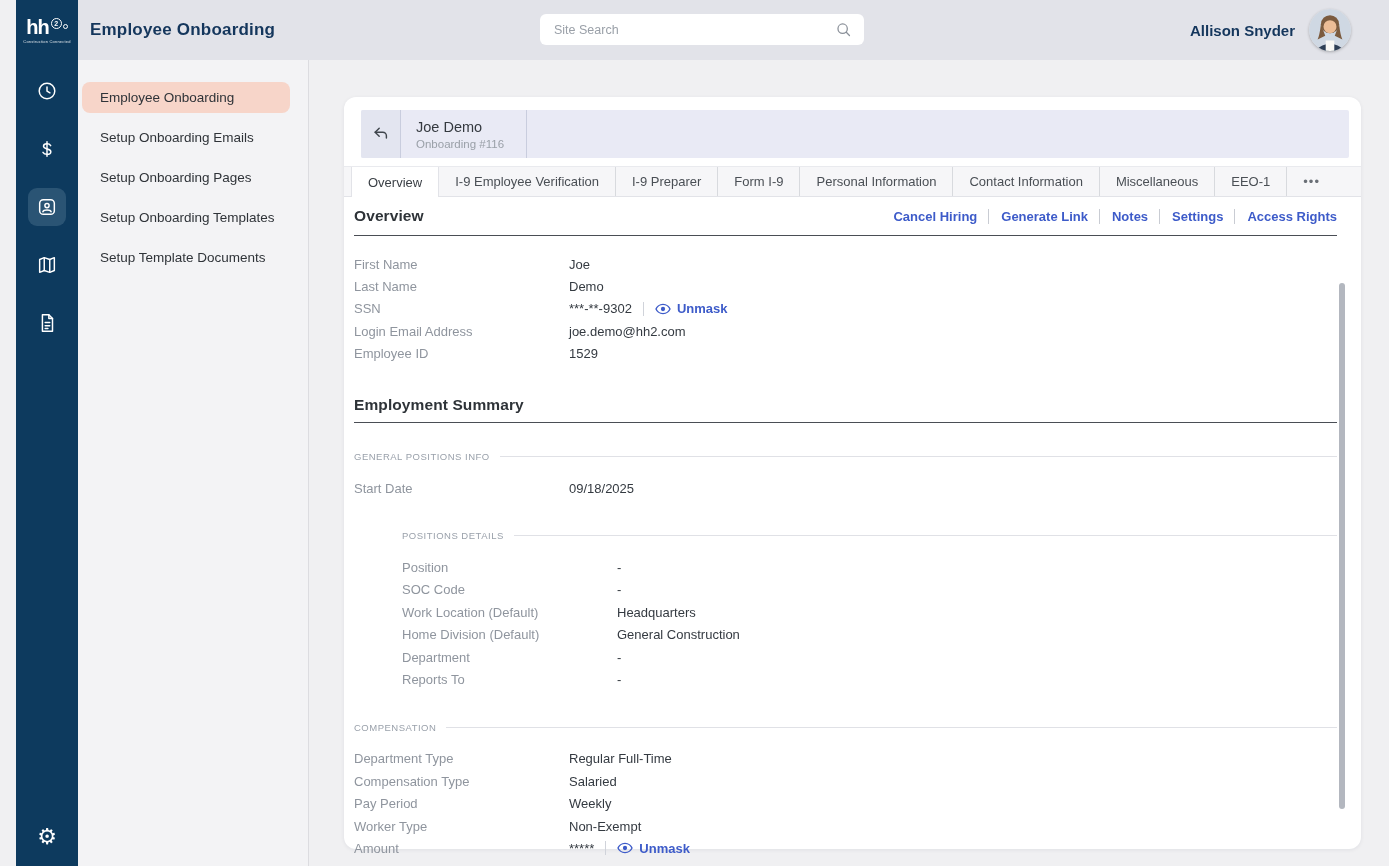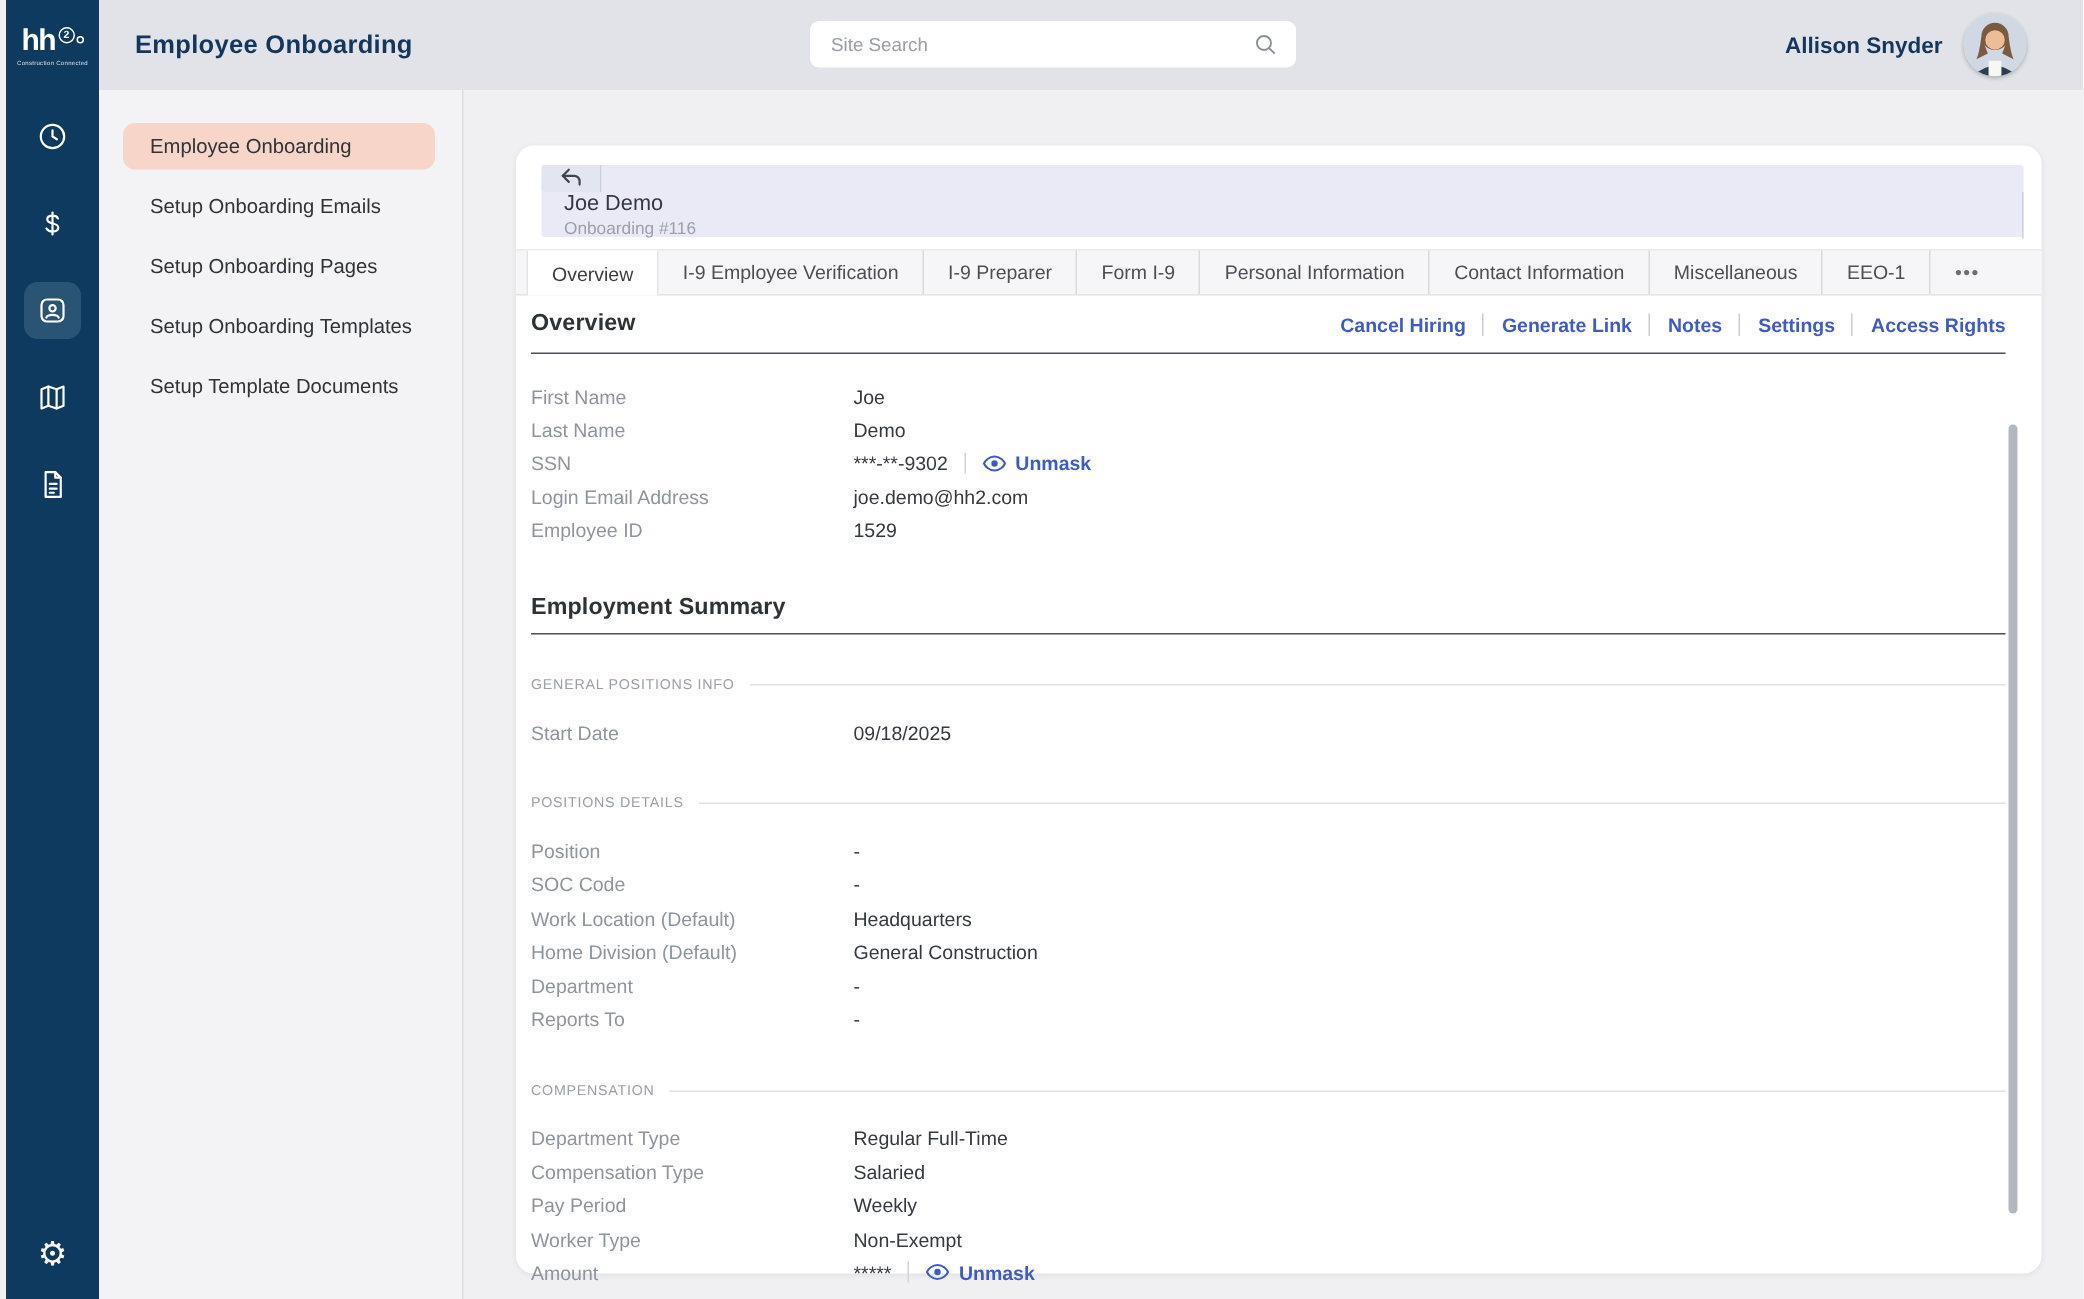--- a/index.html
+++ b/index.html
@@ -5,21 +5,21 @@
   * { box-sizing: border-box; }
   html,body { margin:0; padding:0; }
   body {
     width:1389px; height:866px; position:relative; overflow:hidden;
     font-family:"Liberation Sans", sans-serif; background:#f0f0f2;
     -webkit-font-smoothing:antialiased;
   }
   button { font-family:inherit; }
 
   
-  .rail { position:absolute; left:4px; top:0; width:62px; height:100%;
+  .rail { position:absolute; left:16px; top:0; width:62px; height:100%;
     background:#0d3a5e; display:flex; flex-direction:column; align-items:center; z-index:5; }
   .logo { height:60px; width:100%; display:flex; flex-direction:column;
     align-items:center; justify-content:center; color:#fff; cursor:pointer; }
   .logo-row { display:flex; align-items:flex-start; line-height:1; }
   .logo-hh { font-size:20px; font-weight:800; letter-spacing:-1px; }
   .ring2 { width:11px; height:11px; border:1.3px solid #fff; border-radius:50%;
     font-size:7px; font-weight:700; display:flex; align-items:center; justify-content:center;
     margin-left:2px; margin-top:1px; }
   .ring-sm { width:5px; height:5px; border:1.2px solid #fff; border-radius:50%;
     margin-top:7px; margin-left:1px; }
@@ -56,21 +56,21 @@
     padding:0 18px; border-radius:8px; font-size:13.5px; color:#2f3338; cursor:pointer;
     white-space:nowrap; }
   .menu-item.active { background:#f7d5c9; }
 
   
   .main { position:absolute; left:310px; top:60px; right:0; bottom:0; background:#f0f0f2; }
   .card { position:absolute; left:34px; top:37px; width:1017px; height:752px;
     background:#fff; border-radius:12px; box-shadow:0 1px 4px rgba(20,30,60,.07); }
 
   .record-strip { margin:13px 12px 0 17px; height:48px; background:#e9eaf5;
-    display:flex; align-items:stretch; border-radius:2px;flex-direction:column; }
+    display:flex; align-items:stretch; border-radius:2px; }
   .back-btn { width:40px; background:#e3e5f0; border:none;
     border-right:1px solid #c9cdde; display:flex; align-items:center; justify-content:center;
     cursor:pointer; border-radius:2px 0 0 2px; padding:0; }
   .record-info { padding:0 22px 0 15px; display:flex; flex-direction:column;
     justify-content:center; border-right:1px solid #c9cdde; }
   .record-name { font-size:14.5px; color:#34393f; }
   .record-sub { font-size:11.5px; color:#9aa0a8; margin-top:3px; }
 
   .tabs { margin-top:8px; height:31px; display:flex; align-items:stretch;
     background:#f6f6f8; border-top:1px solid #e9eaee; border-bottom:1px solid #e2e3e8;
@@ -288,21 +288,21 @@
           <span class="group-line"></span>
         </div>
         <div class="fields">
           <div class="field-row">
             <div class="field-label">Start Date</div>
             <div class="field-value">09/18/2025</div>
           </div>
         </div>
       </div>
 
-      <div class="group" style="margin-top:31px;">
+      <div class="group" style="margin-top:31px;margin-left:48px;">
         <div class="group-head">
           <span class="group-title">POSITIONS DETAILS</span>
           <span class="group-line"></span>
         </div>
         <div class="fields">
           <div class="field-row">
             <div class="field-label">Position</div>
             <div class="field-value">-</div>
           </div>
           <div class="field-row">

